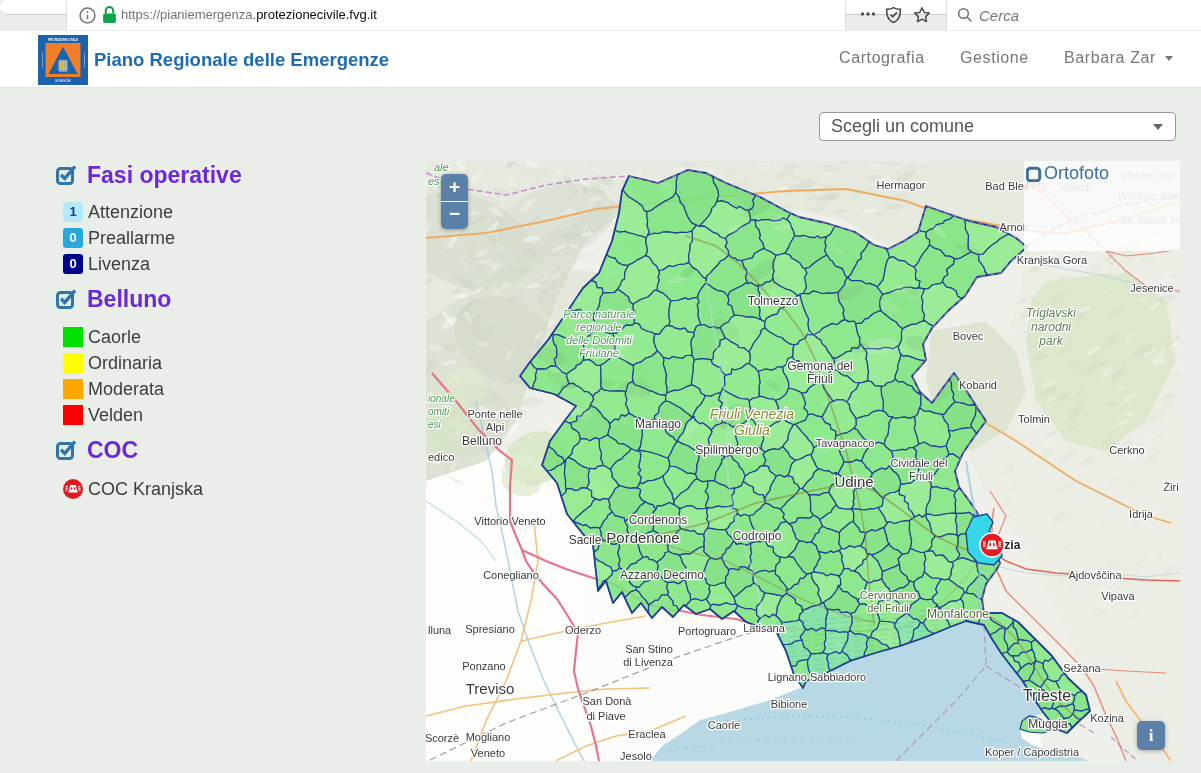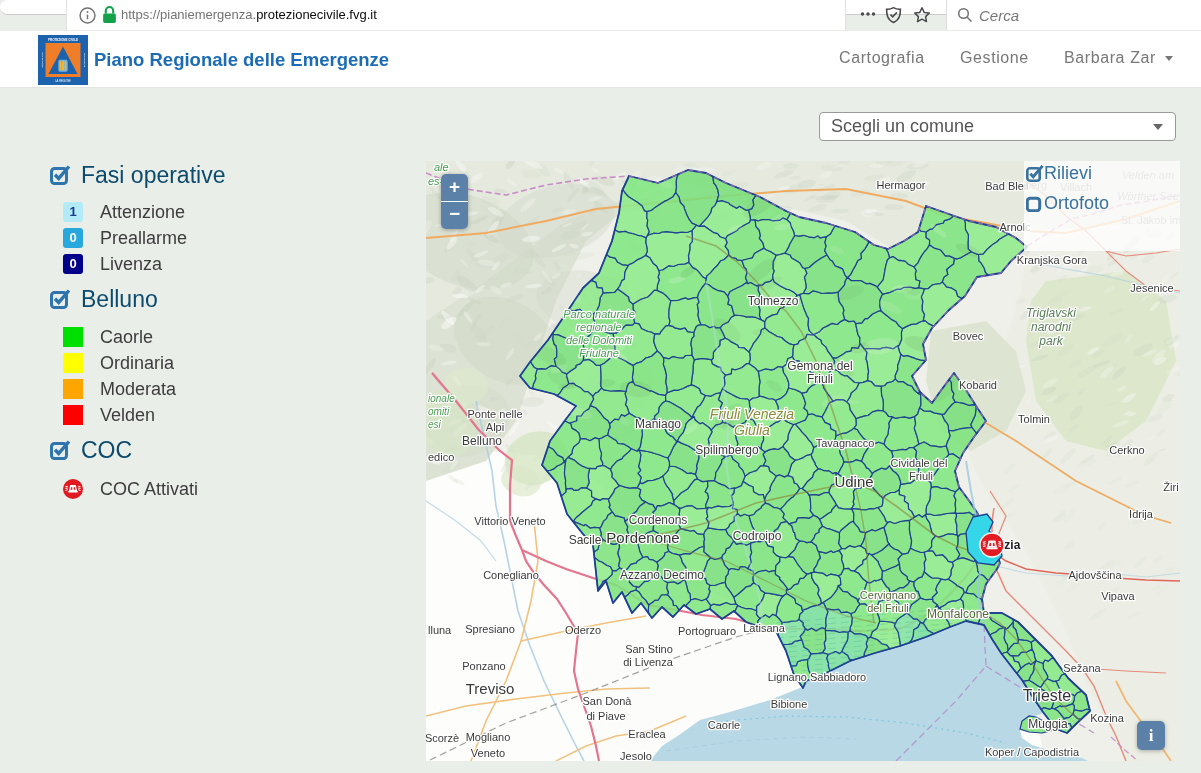--- a/index.html
+++ b/index.html
@@ -9,26 +9,26 @@
 #urltxt b { color:#0c0c0d; font-weight:normal; }
 .chromeicon { position:absolute; top:5px; color:#4a4a4f; }
 #searchbox { position:absolute; left:946px; top:0; width:255px; height:30px; border-left:1px solid #ddd; background:#fff; }
 #cerca { position:absolute; left:32px; top:7px; font-style:italic; color:#777; font-size:15px; }
 #navbar { position:absolute; left:0; top:31px; width:1201px; height:57px; background:#fff; border-bottom:1px solid #e4e4e4; }
 #logo { position:absolute; left:38px; top:4px; width:50px; height:50px; }
 #brand { position:absolute; left:94px; top:18px; font-size:18.5px; font-weight:bold; color:#1b6cb5; }
 .navlink { position:absolute; top:18px; font-size:16px; letter-spacing:0.6px; color:#777; }
 #content { position:absolute; left:0; top:89px; width:1201px; height:684px; background:#e9efe8; }
 h1 { position:absolute; left:37px; top:17px; font-size:38px; font-weight:bold; color:#1a70b0; }
-.h2row { position:absolute; left:50px; font-size:23px; font-weight:normal; color:#0c4a6e; }
+.h2row { position:absolute; left:56px; font-size:23px; font-weight:bold; color:#6d28d9; }
 .h2row span { margin-left:9px; }
 .item { position:absolute; left:63px; font-size:18px; color:#3d3d3d; height:20px; line-height:20px; }
 .badge { display:inline-block; width:20px; height:20px; border-radius:3px; text-align:center; font-size:13px; font-weight:bold; line-height:20px; vertical-align:top; }
 .sq { display:inline-block; width:20px; height:20px; vertical-align:top; }
-.itxt { margin-left:17px; }
+.itxt { margin-left:5px; }
 #combo { position:absolute; left:819px; top:23px; width:357px; height:29px; background:#fff; border:1px solid #999; border-radius:4px; font-size:18px; color:#555; line-height:27px; padding-left:11px; }
 #combo .caret { position:absolute; right:12px; top:11px; width:0; height:0; border-left:5px solid transparent; border-right:5px solid transparent; border-top:6px solid #666; }
 #map { position:absolute; left:426px; top:72px; width:754px; height:600px; overflow:hidden; background:#eff0e9; }
 #map svg { font-family:"Liberation Sans",sans-serif; }
 #zoomctl { position:absolute; left:15px; top:13px; width:27px; border-radius:5px; overflow:hidden; box-shadow:0 1px 4px rgba(0,0,0,.3); }
 .zbtn { width:27px; height:27px; background:#5b81a8; color:#fff; font-size:19px; font-weight:bold; text-align:center; line-height:26px; }
 #zoomctl .sep { height:1px; background:#fff; }
 #layers { position:absolute; right:0; top:0; width:156px; height:90px; background:rgba(255,255,255,0.78); padding:2px 0 0 2px; }
 .lrow { height:30px; font-size:18px; color:#39729f; white-space:nowrap; }
 .lrow svg { vertical-align:-3px; }
@@ -113,21 +113,21 @@
           <rect x="7.8" y="6.9" width="4.4" height="1.3"></rect>
           <rect x="9.3" y="6.9" width="1.4" height="4.4"></rect>
           <rect x="5.3" y="12" width="9.4" height="1.6" rx="0.3"></rect>
           <path d="M 2.5 7.3 l 2.3 -0.6 v 1 l -2.3 0.6 Z"></path>
           <path d="M 2.5 9.1 l 2.3 -0.6 v 1 l -2.3 0.6 Z"></path>
           <path d="M 2.5 10.9 l 2.3 -0.6 v 1 l -2.3 0.6 Z"></path>
           <path d="M 17.5 7.3 l -2.3 -0.6 v 1 l 2.3 0.6 Z"></path>
           <path d="M 17.5 9.1 l -2.3 -0.6 v 1 l 2.3 0.6 Z"></path>
           <path d="M 17.5 10.9 l -2.3 -0.6 v 1 l 2.3 0.6 Z"></path>
         </g>
-      </svg><span class="itxt" style="vertical-align:top">COC Attivati</span></div>
+      </svg><span class="itxt" style="vertical-align:top">COC Kranjska</span></div>
   <div id="combo">Scegli un comune<span class="caret"></span></div>
   <div id="map">
     <svg width="754" height="600" viewBox="0 0 754 600">
 <rect x="0" y="0" width="754" height="600" fill="#eff0e9"></rect>
 <polygon points="0,300 60,290 120,295 170,320 200,350 230,390 250,430 260,470 250,520 230,560 200,600 0,600" fill="#fdfdfb"></polygon>
 <polygon points="150,380 260,420 330,450 420,480 520,470 560,460 600,520 620,600 160,600" fill="#fcfcfa"></polygon>
 <polygon points="0,0 240,0 210,40 160,80 130,140 110,200 90,260 60,300 0,320" fill="#dde3d4"></polygon>
 <polygon points="0,0 754,0 754,60 600,70 520,55 470,90 420,60 330,40 250,20 140,60 60,120 0,160" fill="#e5e9de"></polygon>
 <polygon points="601,86 660,70 754,60 754,600 700,600 680,560 660,520 640,470 620,430 600,390 580,360 560,330 545,300 540,260 560,230 580,180 595,130" fill="#eceee5"></polygon>
 <polygon points="620,120 700,110 740,140 750,200 720,260 680,290 640,280 610,240 600,180 605,140" fill="#dce7cc"></polygon>
@@ -1023,21 +1023,17 @@
 </g>
 </g>
     </svg>
     <div id="zoomctl">
         <div class="zbtn">+</div>
         <div class="sep"></div>
         <div class="zbtn" style="line-height:24px">−</div>
       </div>
     <div id="layers">
       <div class="lrow"><svg width="18" height="17" viewBox="0 0 18 17">
-            <rect x="1.3" y="3.3" width="12.4" height="12.4" rx="2.6" fill="none" stroke="#39729f" stroke-width="2.6"></rect>
-            <path d="M4.3 8.8 L7.2 11.8 L16.6 0.9" fill="none" stroke="#39729f" stroke-width="2.9"></path>
-          </svg>Rilievi</div>
-      <div class="lrow"><svg width="18" height="17" viewBox="0 0 18 17">
             <rect x="1.3" y="3.3" width="12.4" height="12.4" rx="3" fill="none" stroke="#39729f" stroke-width="3"></rect>
           </svg>Ortofoto</div>
     </div>
     <div id="infobtn">i</div>
   </div>
 </div>
 </body></html>

